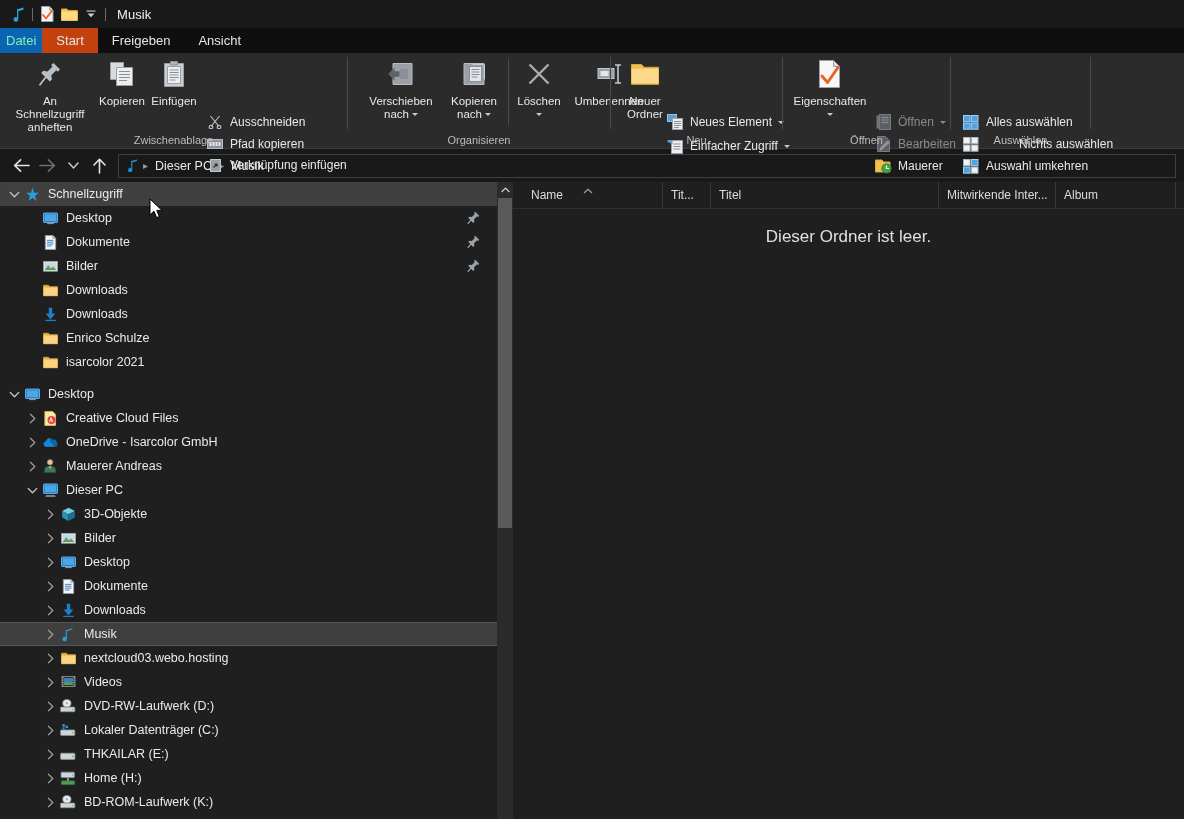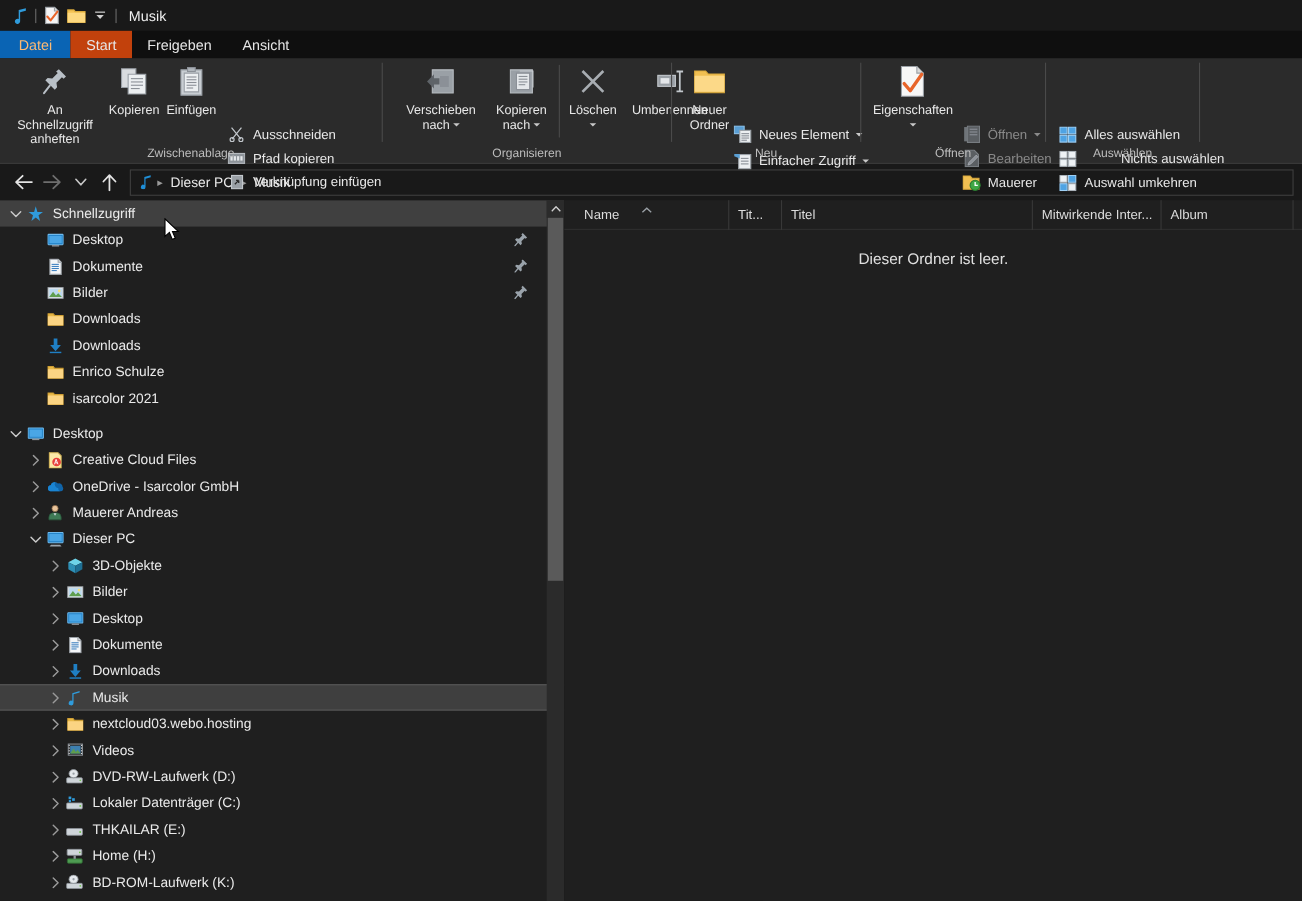--- a/index.html
+++ b/index.html
@@ -24,21 +24,21 @@
     width: 22px; height: 22px; flex: 0 0 auto; }
   .qat-sep { width: 7px; height: 13px; position: relative; flex: 0 0 auto; }
   .qat-sep::before { content: ""; position: absolute; left: 3px; top: 0;
      width: 1px; height: 13px; background: #6a6a6a; }
   .title-text { margin-left: 8px; font-size: 13px; color: #f0f0f0; letter-spacing: .1px; }
 
   
   .tabstrip { height: 25px; background: #0f0f0f; display: flex; align-items: stretch;
     font-size: 13px; }
   .tab { display: flex; align-items: center; padding: 0 14px; color: #e6e6e6; cursor: default; }
-  .tab.file { background: #0a64b4; color: #fdba74; padding: 0 17px; }
+  .tab.file { background: #0a64b4; color: #86efac; padding: 0 6px; }
   .tab.active { background: #c2410c; }
 
   
   .ribbon { height: 96px; background: #2b2b2b; position: relative;
     border-bottom: 1px solid #3a3a3a; }
   .rgroup { position: absolute; top: 0; height: 96px; }
   .glabel { position: absolute; bottom: 3px; width: 100%; text-align: center;
     font-size: 11px; color: #bdbdbd; }
   .gdiv { position: absolute; top: 4px; width: 1px; height: 72px; background: #4a4a4a; }
 
@@ -97,21 +97,21 @@
 
   
   .filepane { flex: 1; background: #1f1f1f; position: relative; }
   .colhdr { height: 27px; display: flex; align-items: center; background: #1f1f1f;
     border-bottom: 1px solid #2f2f2f; font-size: 12px; color: #dcdcdc; }
   .col { height: 27px; display: flex; align-items: center; padding-left: 8px;
     border-right: 1px solid #383838; position: relative; cursor: default;
     overflow: hidden; white-space: nowrap; }
   .sortcaret { position: absolute; top: 1px; left: 50%; margin-left: -5px; }
   .emptymsg { position: absolute; left: 0; right: 0; top: 45px; text-align: center;
-    font-size: 14px; color: #e0e0e0; }
+    font-size: 17px; color: #e0e0e0; }
 
   .cursor { position: absolute; pointer-events: none; z-index: 50; }
 </style>
 </head>
 <body>
 
 <div id="app">
 
   <div class="titlebar">
     <div class="qat-item">

